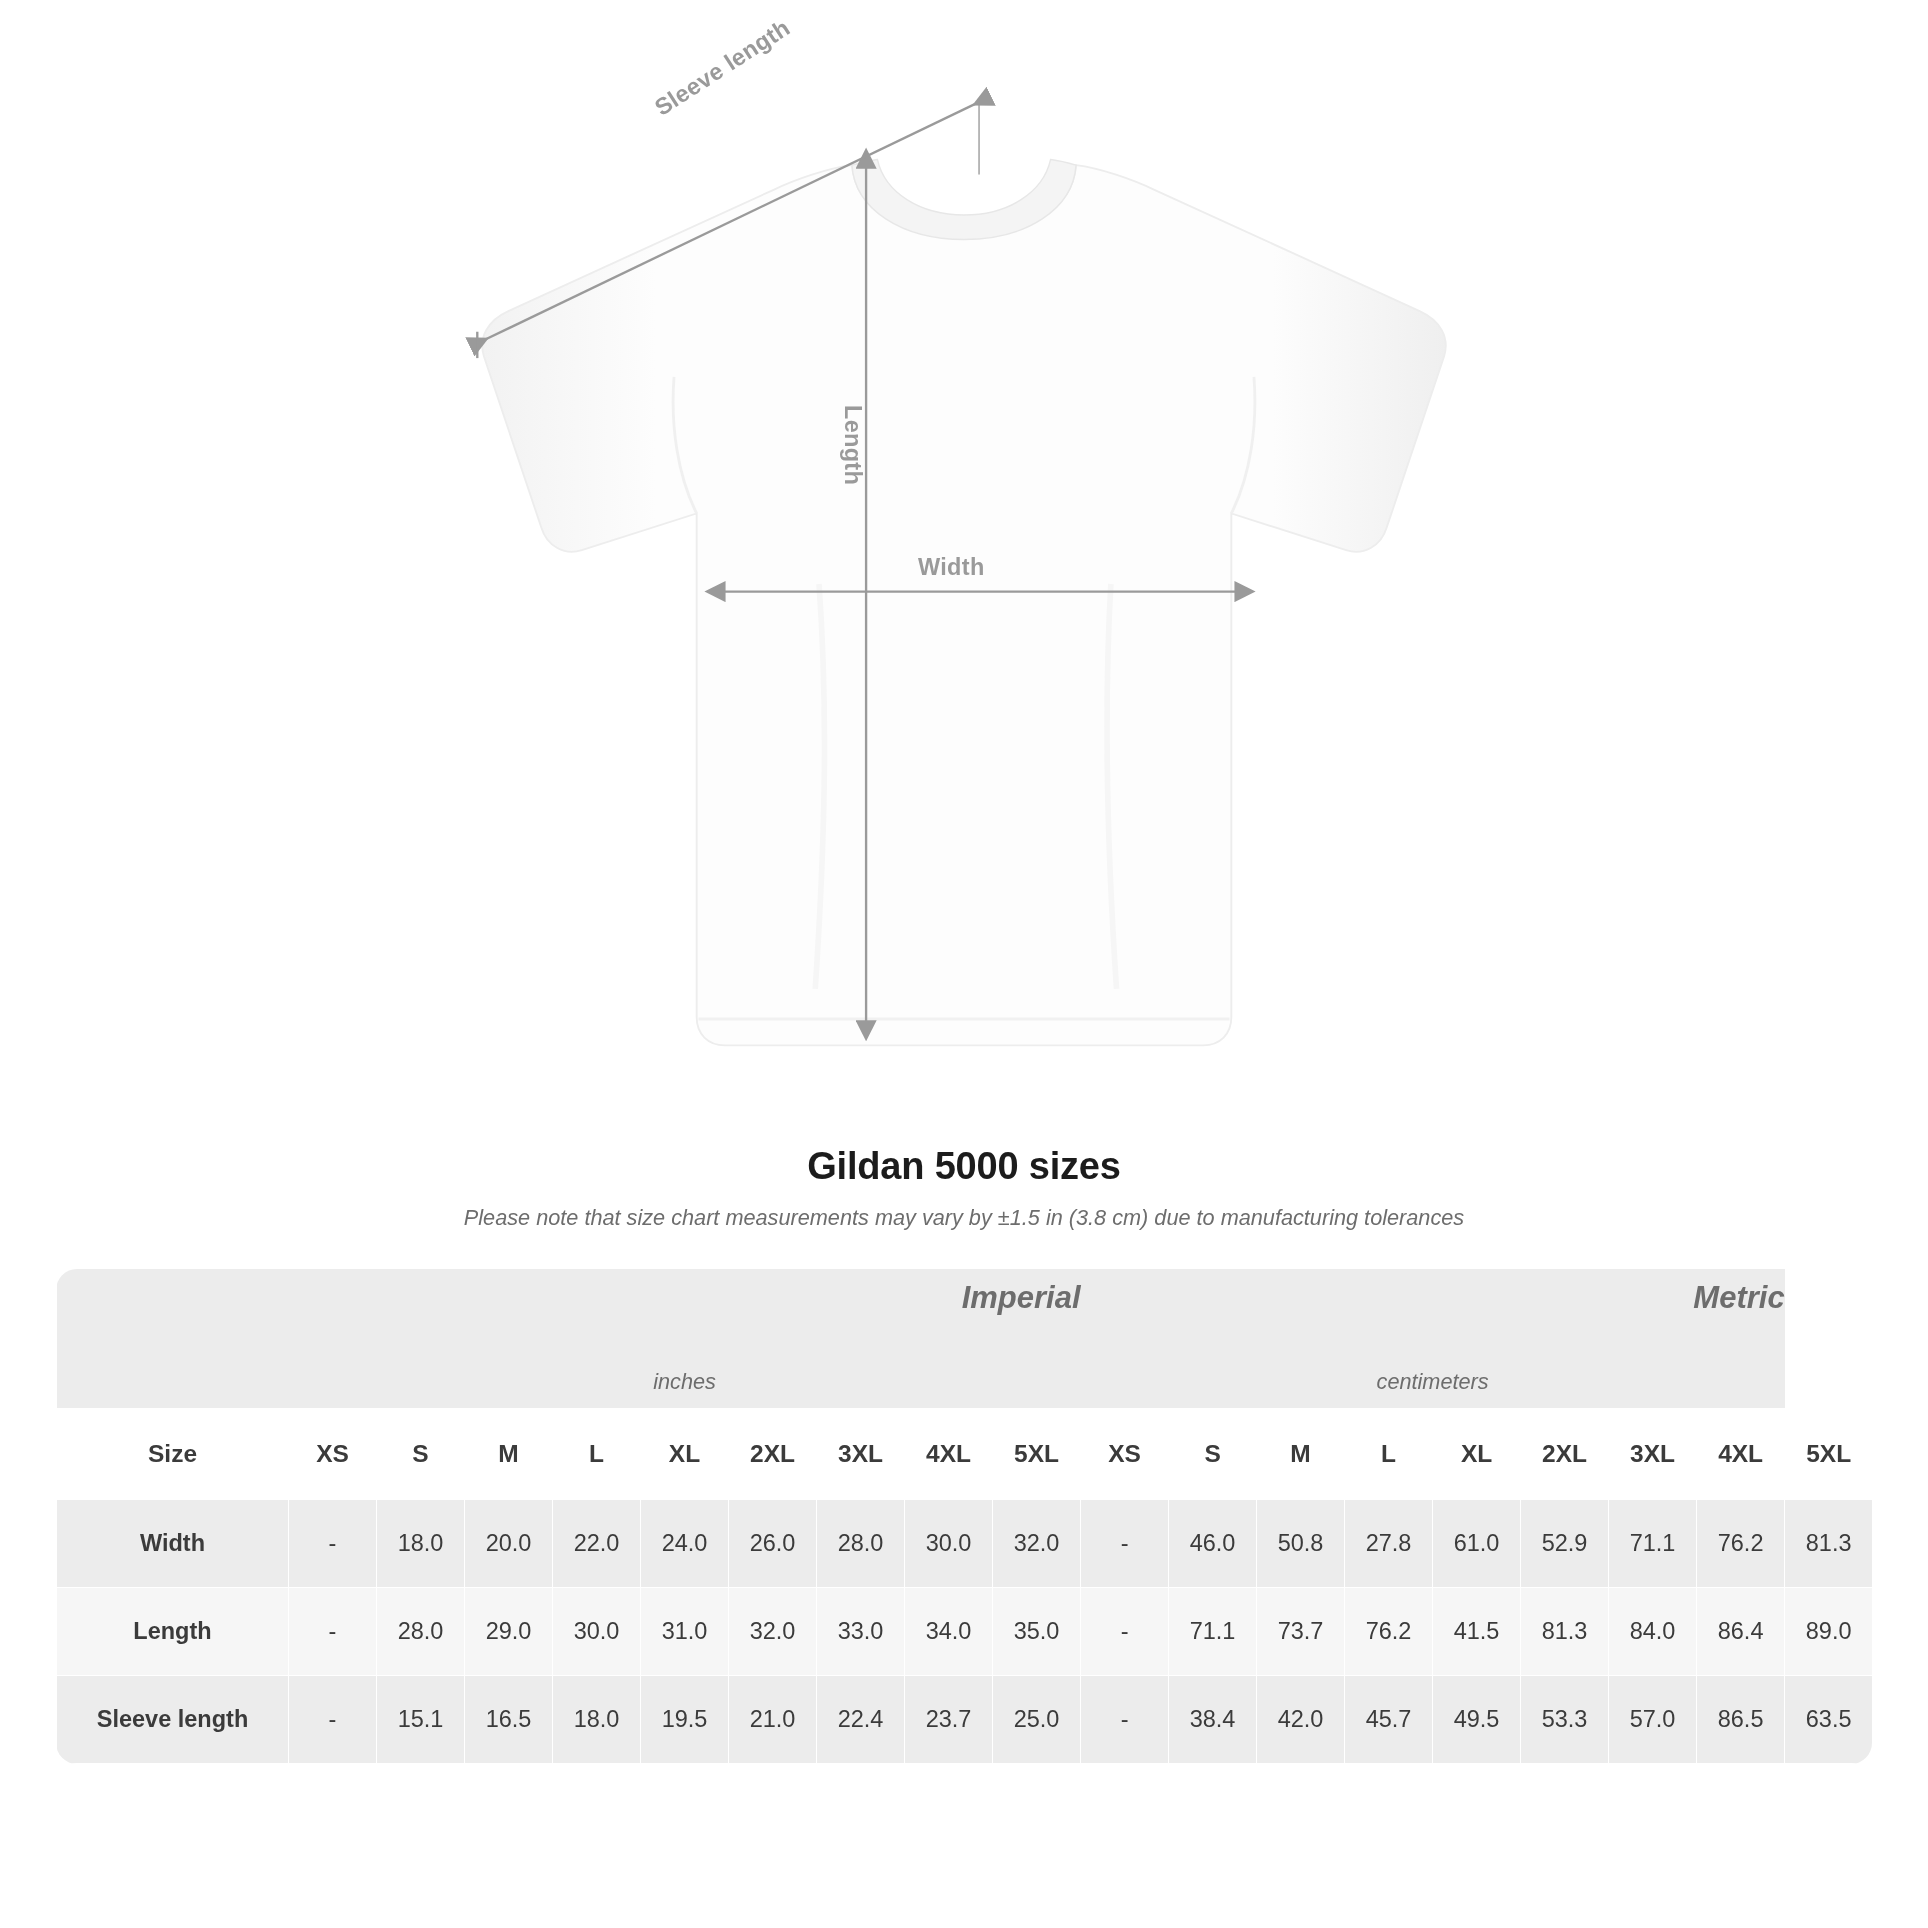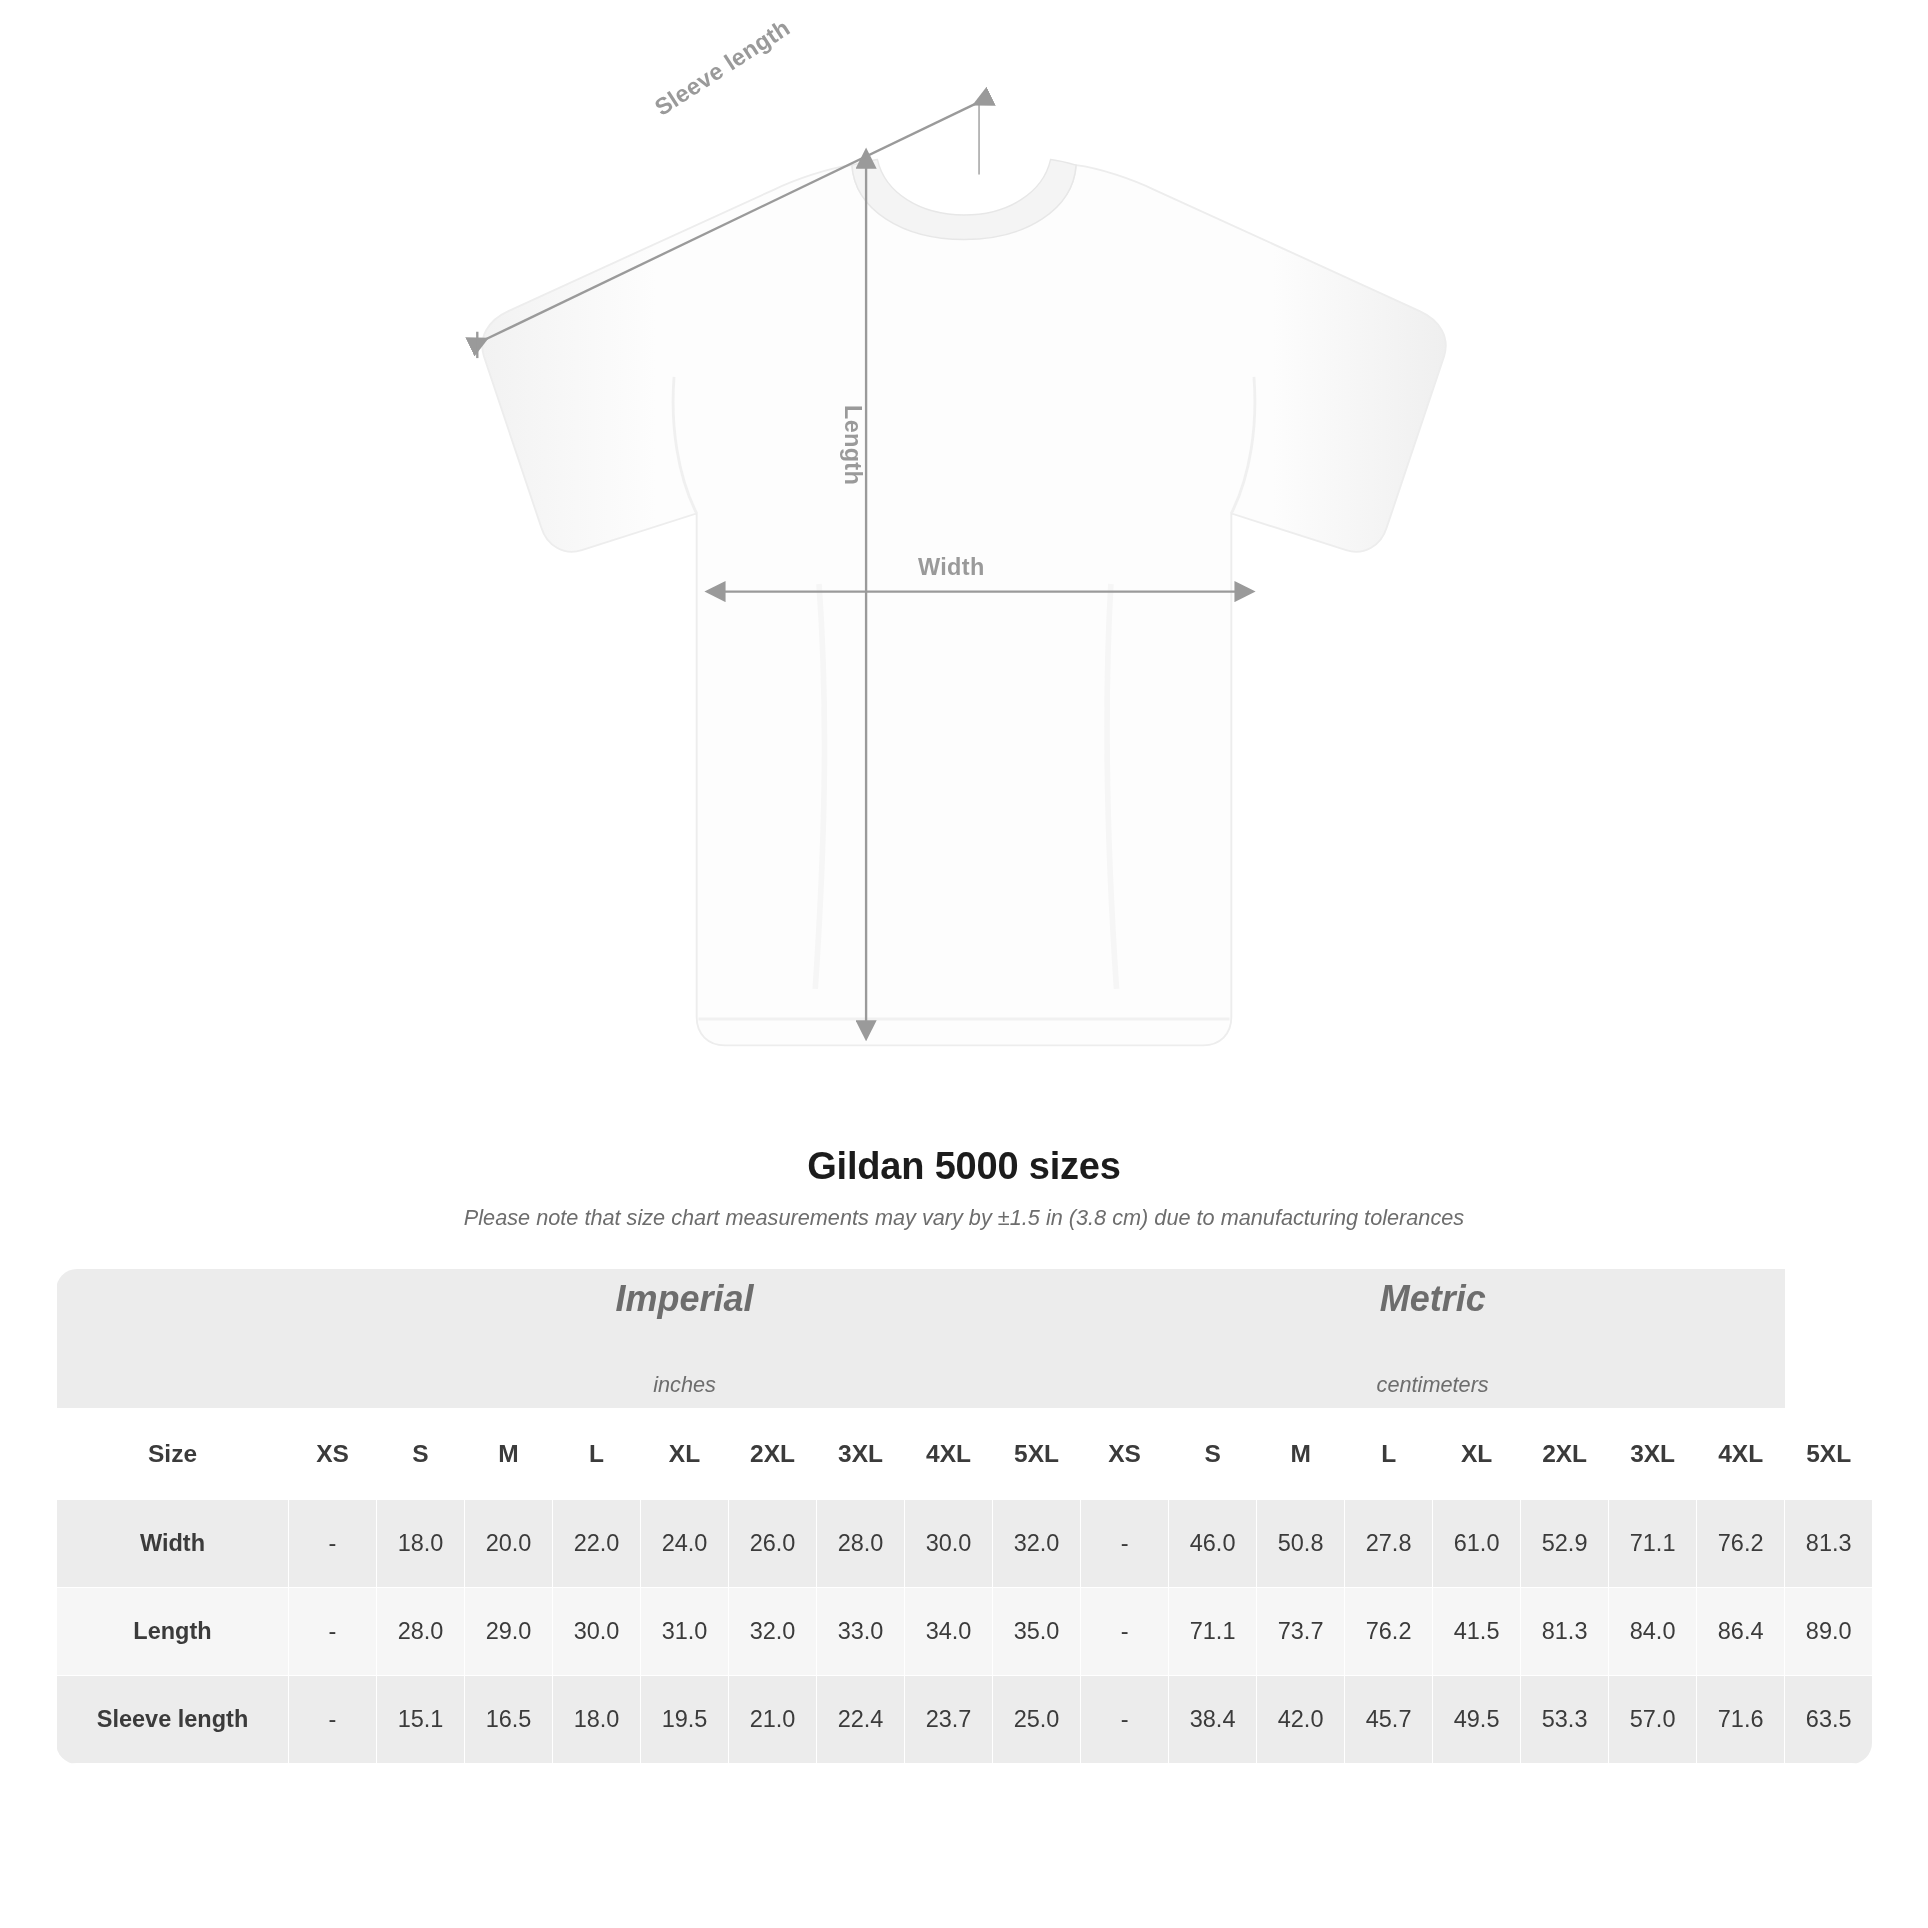--- a/index.html
+++ b/index.html
@@ -99,25 +99,26 @@
     background: #ececec;
     padding: 0;
     height: 81px;
   }
   table.size-table tr.unit-row td {
     background: #ececec;
     height: 139px;
     border: none;
   }
   .unit-name {
-    font-size: 36px;
+    font-size: 31px;
     font-style: italic;
     font-weight: bold;
     color: #6d6d6d;
     line-height: 1.25;
+    text-align: right;
   }
   .unit-sub {
     font-size: 21.7px;
     font-style: italic;
     color: #6d6d6d;
     line-height: 1.5;
     margin-top: 48px;
   }
   tr.head-row td {
     background: #ffffff;
@@ -343,21 +344,21 @@
             <td>22.4</td>
             <td>23.7</td>
             <td>25.0</td>
             <td>-</td>
             <td>38.4</td>
             <td>42.0</td>
             <td>45.7</td>
             <td>49.5</td>
             <td>53.3</td>
             <td>57.0</td>
-            <td>71.6</td>
+            <td>86.5</td>
             <td>63.5</td>
           </tr>
         </tbody>
     </table>
   </div>
 
 </div>
 
 
 </body></html>

